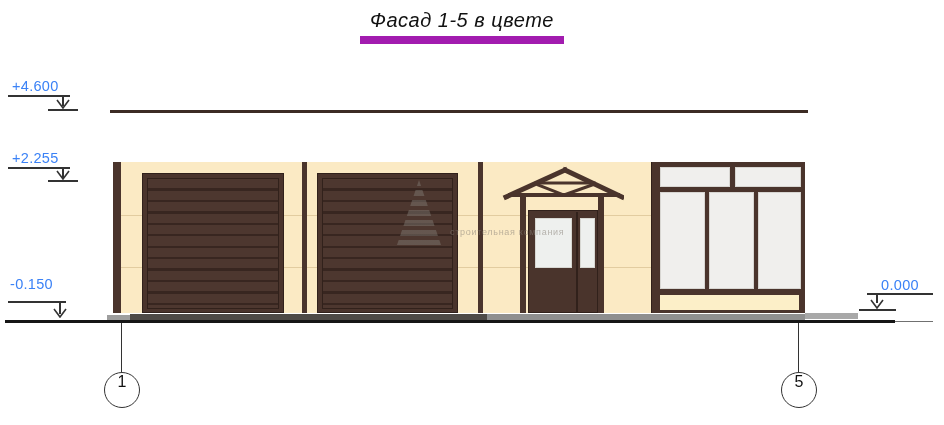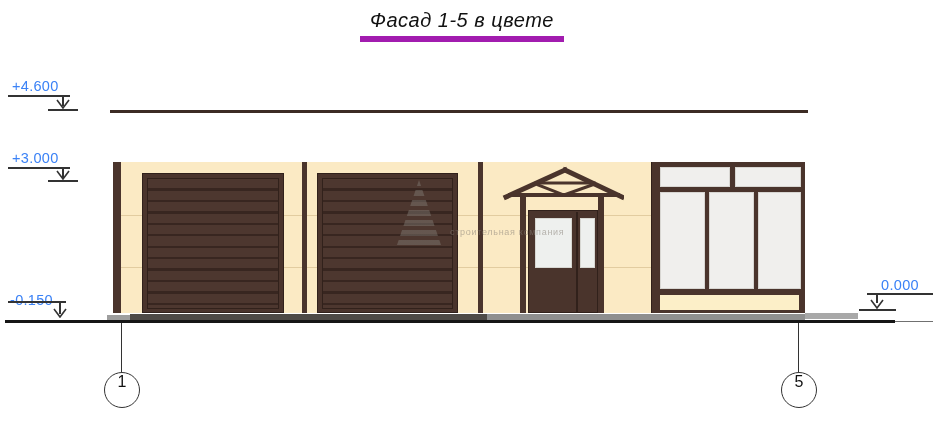--- a/index.html
+++ b/index.html
@@ -6,21 +6,21 @@
   #canvas{
     position:relative;width:944px;height:425px;background:#ffffff;overflow:hidden;
     font-family:"Liberation Sans", sans-serif;color:#1c1c1c;
   }
   .abs{position:absolute;}
 
   
   .drawing-title{left:330px;top:9px;width:264px;text-align:center;}
   .drawing-title span{
     display:inline-block;font:italic 20px "Liberation Sans", sans-serif;color:#111;
-    border-bottom:6px solid #a21caf;padding:0 10px 4px 10px;letter-spacing:0.5px;
+    border-bottom:8px solid #a21caf;padding:0 10px 4px 10px;letter-spacing:0.5px;
   }
 
   
   .elev-label{font:14.5px "Liberation Sans", sans-serif;color:#3b82f6;letter-spacing:0.3px;}
   .hline{background:#333;height:2px;}
   .vline{background:#333;width:2px;}
   .arrow-svg{display:block;}
 
   
   .cornice{left:110px;top:110px;width:698px;height:3px;background:#3c2b24;}
@@ -78,29 +78,29 @@
   </div>
 
   <div class="abs elev-label" style="left:12px;top:78px;">+4.600</div>
   <div class="abs hline" style="left:8px;top:95px;width:62px;"></div>
   <div class="abs vline" style="left:62px;top:95px;height:11px;"></div>
   <svg class="abs arrow-svg" style="left:55px;top:99px;" width="16" height="10" viewBox="0 0 16 10">
       <path d="M2 1 L8 9 L14 1" fill="none" stroke="#333" stroke-width="1.6"></path>
     </svg>
   <div class="abs hline" style="left:48px;top:109px;width:30px;"></div>
 
-  <div class="abs elev-label" style="left:12px;top:150px;">+3.000</div>
+  <div class="abs elev-label" style="left:12px;top:150px;">+2.255</div>
   <div class="abs hline" style="left:8px;top:167px;width:62px;"></div>
   <div class="abs vline" style="left:62px;top:167px;height:11px;"></div>
   <svg class="abs arrow-svg" style="left:55px;top:170px;" width="16" height="10" viewBox="0 0 16 10">
       <path d="M2 1 L8 9 L14 1" fill="none" stroke="#333" stroke-width="1.6"></path>
     </svg>
   <div class="abs hline" style="left:48px;top:180px;width:30px;"></div>
 
-  <div class="abs elev-label" style="left:10px;top:292px;text-align:right;">-0.150</div>
+  <div class="abs elev-label" style="left:10px;top:276px;text-align:right;">-0.150</div>
   <div class="abs hline" style="left:8px;top:301px;width:58px;"></div>
   <div class="abs vline" style="left:59px;top:301px;height:13px;"></div>
   <svg class="abs arrow-svg" style="left:52px;top:308px;" width="16" height="10" viewBox="0 0 16 10">
       <path d="M2 1 L8 9 L14 1" fill="none" stroke="#333" stroke-width="1.6"></path>
     </svg>
 
   <div class="abs elev-label" style="left:872px;top:277px;width:56px;text-align:center;">0.000</div>
   <div class="abs hline" style="left:867px;top:293px;width:66px;"></div>
   <div class="abs vline" style="left:876px;top:293px;height:10px;"></div>
   <svg class="abs arrow-svg" style="left:869px;top:299px;" width="16" height="10" viewBox="0 0 16 10">

